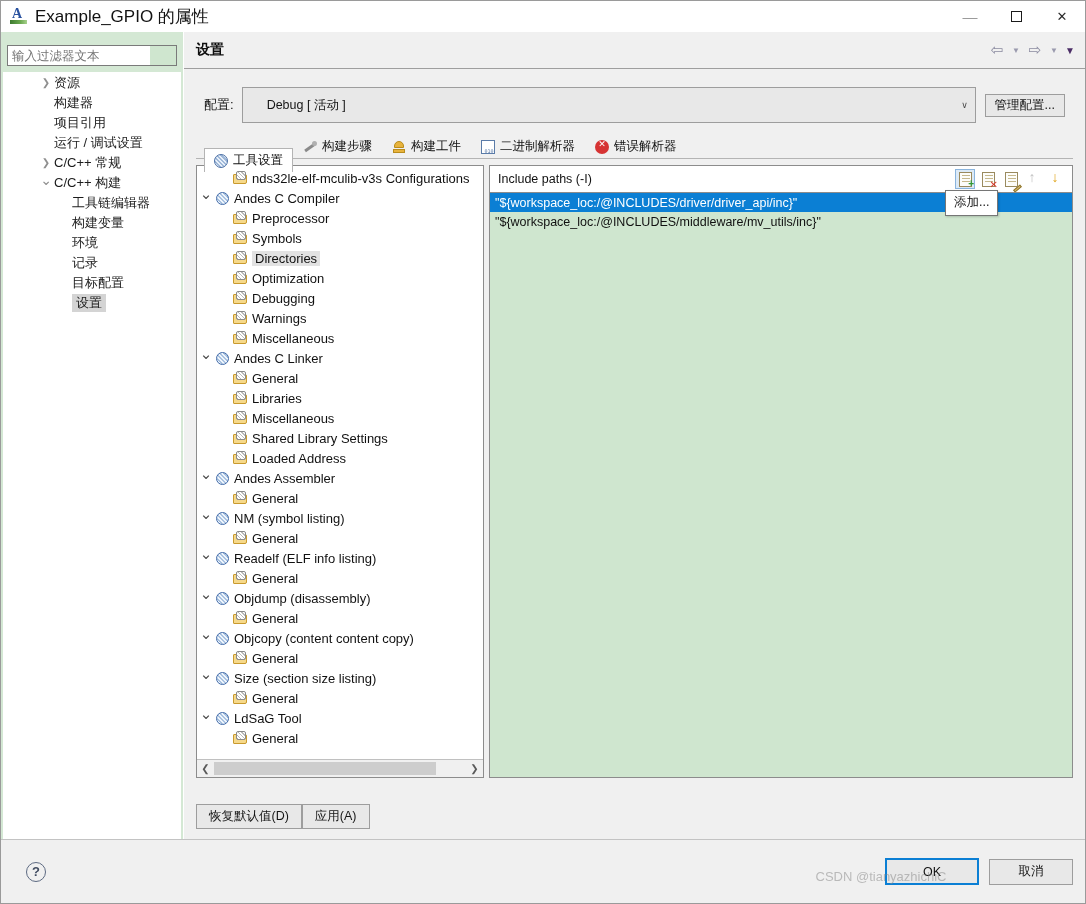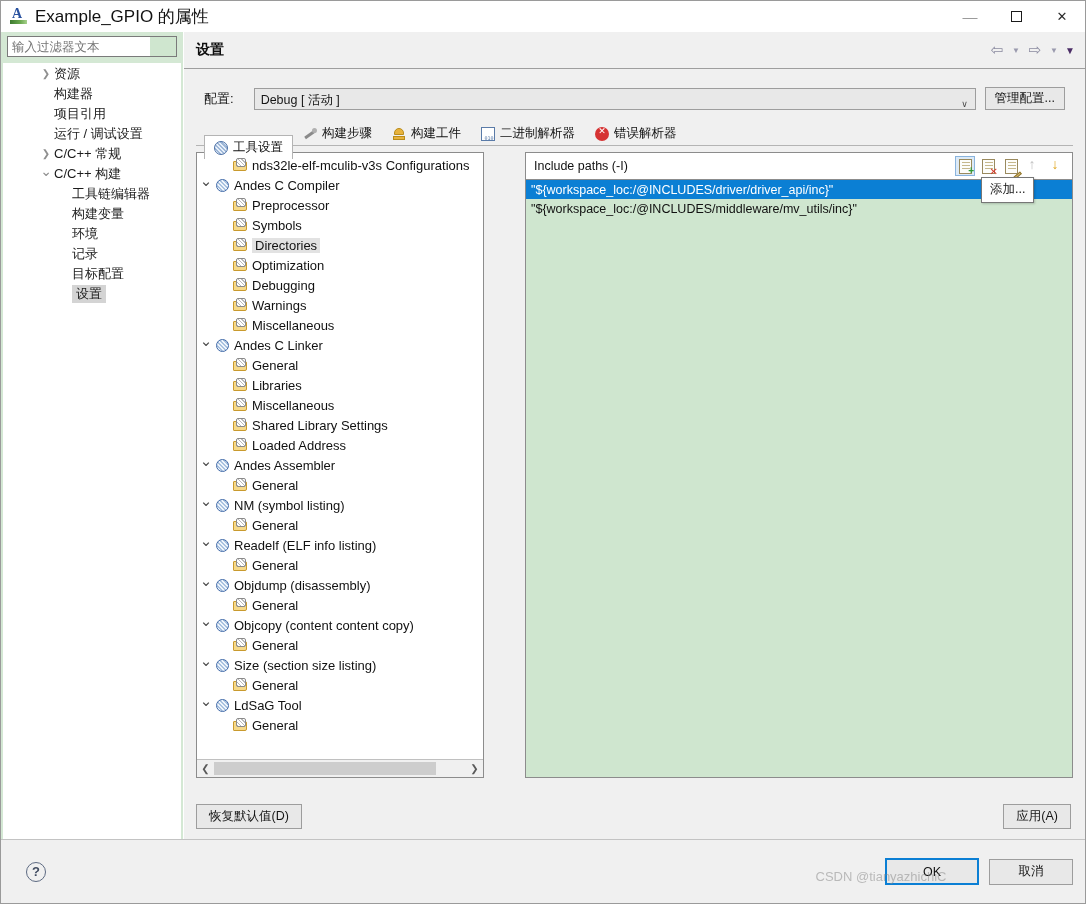--- a/index.html
+++ b/index.html
@@ -97,20 +97,21 @@
     padding: 4px 6px 4px 6px;
     flex: 0 0 auto;
   }
   .filter-box {
     height: 21px;
     border: 1px solid #7a7a7a;
     background: #ffffff;
     display: flex;
     align-items: center;
     box-sizing: border-box;
+    margin-top: 9px;
   }
   .filter-box input {
     border: 0;
     outline: none;
     background: transparent;
     flex: 1 1 auto;
     font-family: inherit;
     font-size: 12.5px;
     color: #3d3d3d;
     padding: 0 4px;
@@ -203,33 +204,33 @@
     box-sizing: border-box;
   }
   .config-row {
     display: flex;
     align-items: center;
     padding: 8px 8px 10px 8px;
     flex: 0 0 auto;
   }
   .config-label {
     font-size: 13px;
-    margin-right: 20px;
+    margin-right: 8px;
     color: #151515;
   }
   .combo {
     flex: 1 1 auto;
-    height: 22px;
+    height: 36px;
     border: 1px solid #9d9d9d;
     background: #e8e8e8;
     display: flex;
-    align-items: flex-end;
+    align-items: center;
     font-size: 12.5px;
     color: #151515;
-    padding-left: 6px;
+    padding-left: 24px;
     box-sizing: border-box;
     min-width: 0;
   }
   .combo .val { flex: 1 1 auto; white-space: nowrap; overflow: hidden; }
   .combo .caret {
     width: 20px;
     text-align: center;
     color: #4a4a4a;
     font-size: 9px;
     flex: 0 0 20px;
@@ -348,21 +349,20 @@
     font-size: 9px;
     color: #ffffff;
   }
 
   
   .panes {
     flex: 1 1 auto;
     display: flex;
     min-height: 0;
     padding: 6px 0 14px 0;
-    gap: 36px;
   }
   .tree-pane {
     width: 288px;
     flex: 0 0 288px;
     border: 1px solid #8c8c8c;
     background: #ffffff;
     display: flex;
     flex-direction: column;
     box-sizing: border-box;
     overflow: hidden;
@@ -557,21 +557,21 @@
     font-size: 12.5px;
     color: #151515;
     padding: 3px 8px 4px 8px;
     box-shadow: 1px 1px 2px rgba(0,0,0,0.18);
     white-space: nowrap;
   }
 
   .action-row {
     flex: 0 0 auto;
     display: flex;
-    justify-content: space-between;
+    justify-content: flex-start;
     padding: 12px 2px 10px 0;
   }
   .action-row .btn { height: 25px; padding: 0 12px; }
 
   
   .footer {
     flex: 0 0 auto;
     height: 63px;
     border-top: 1px solid #c3c3c3;
     background: #f0f0f0;

